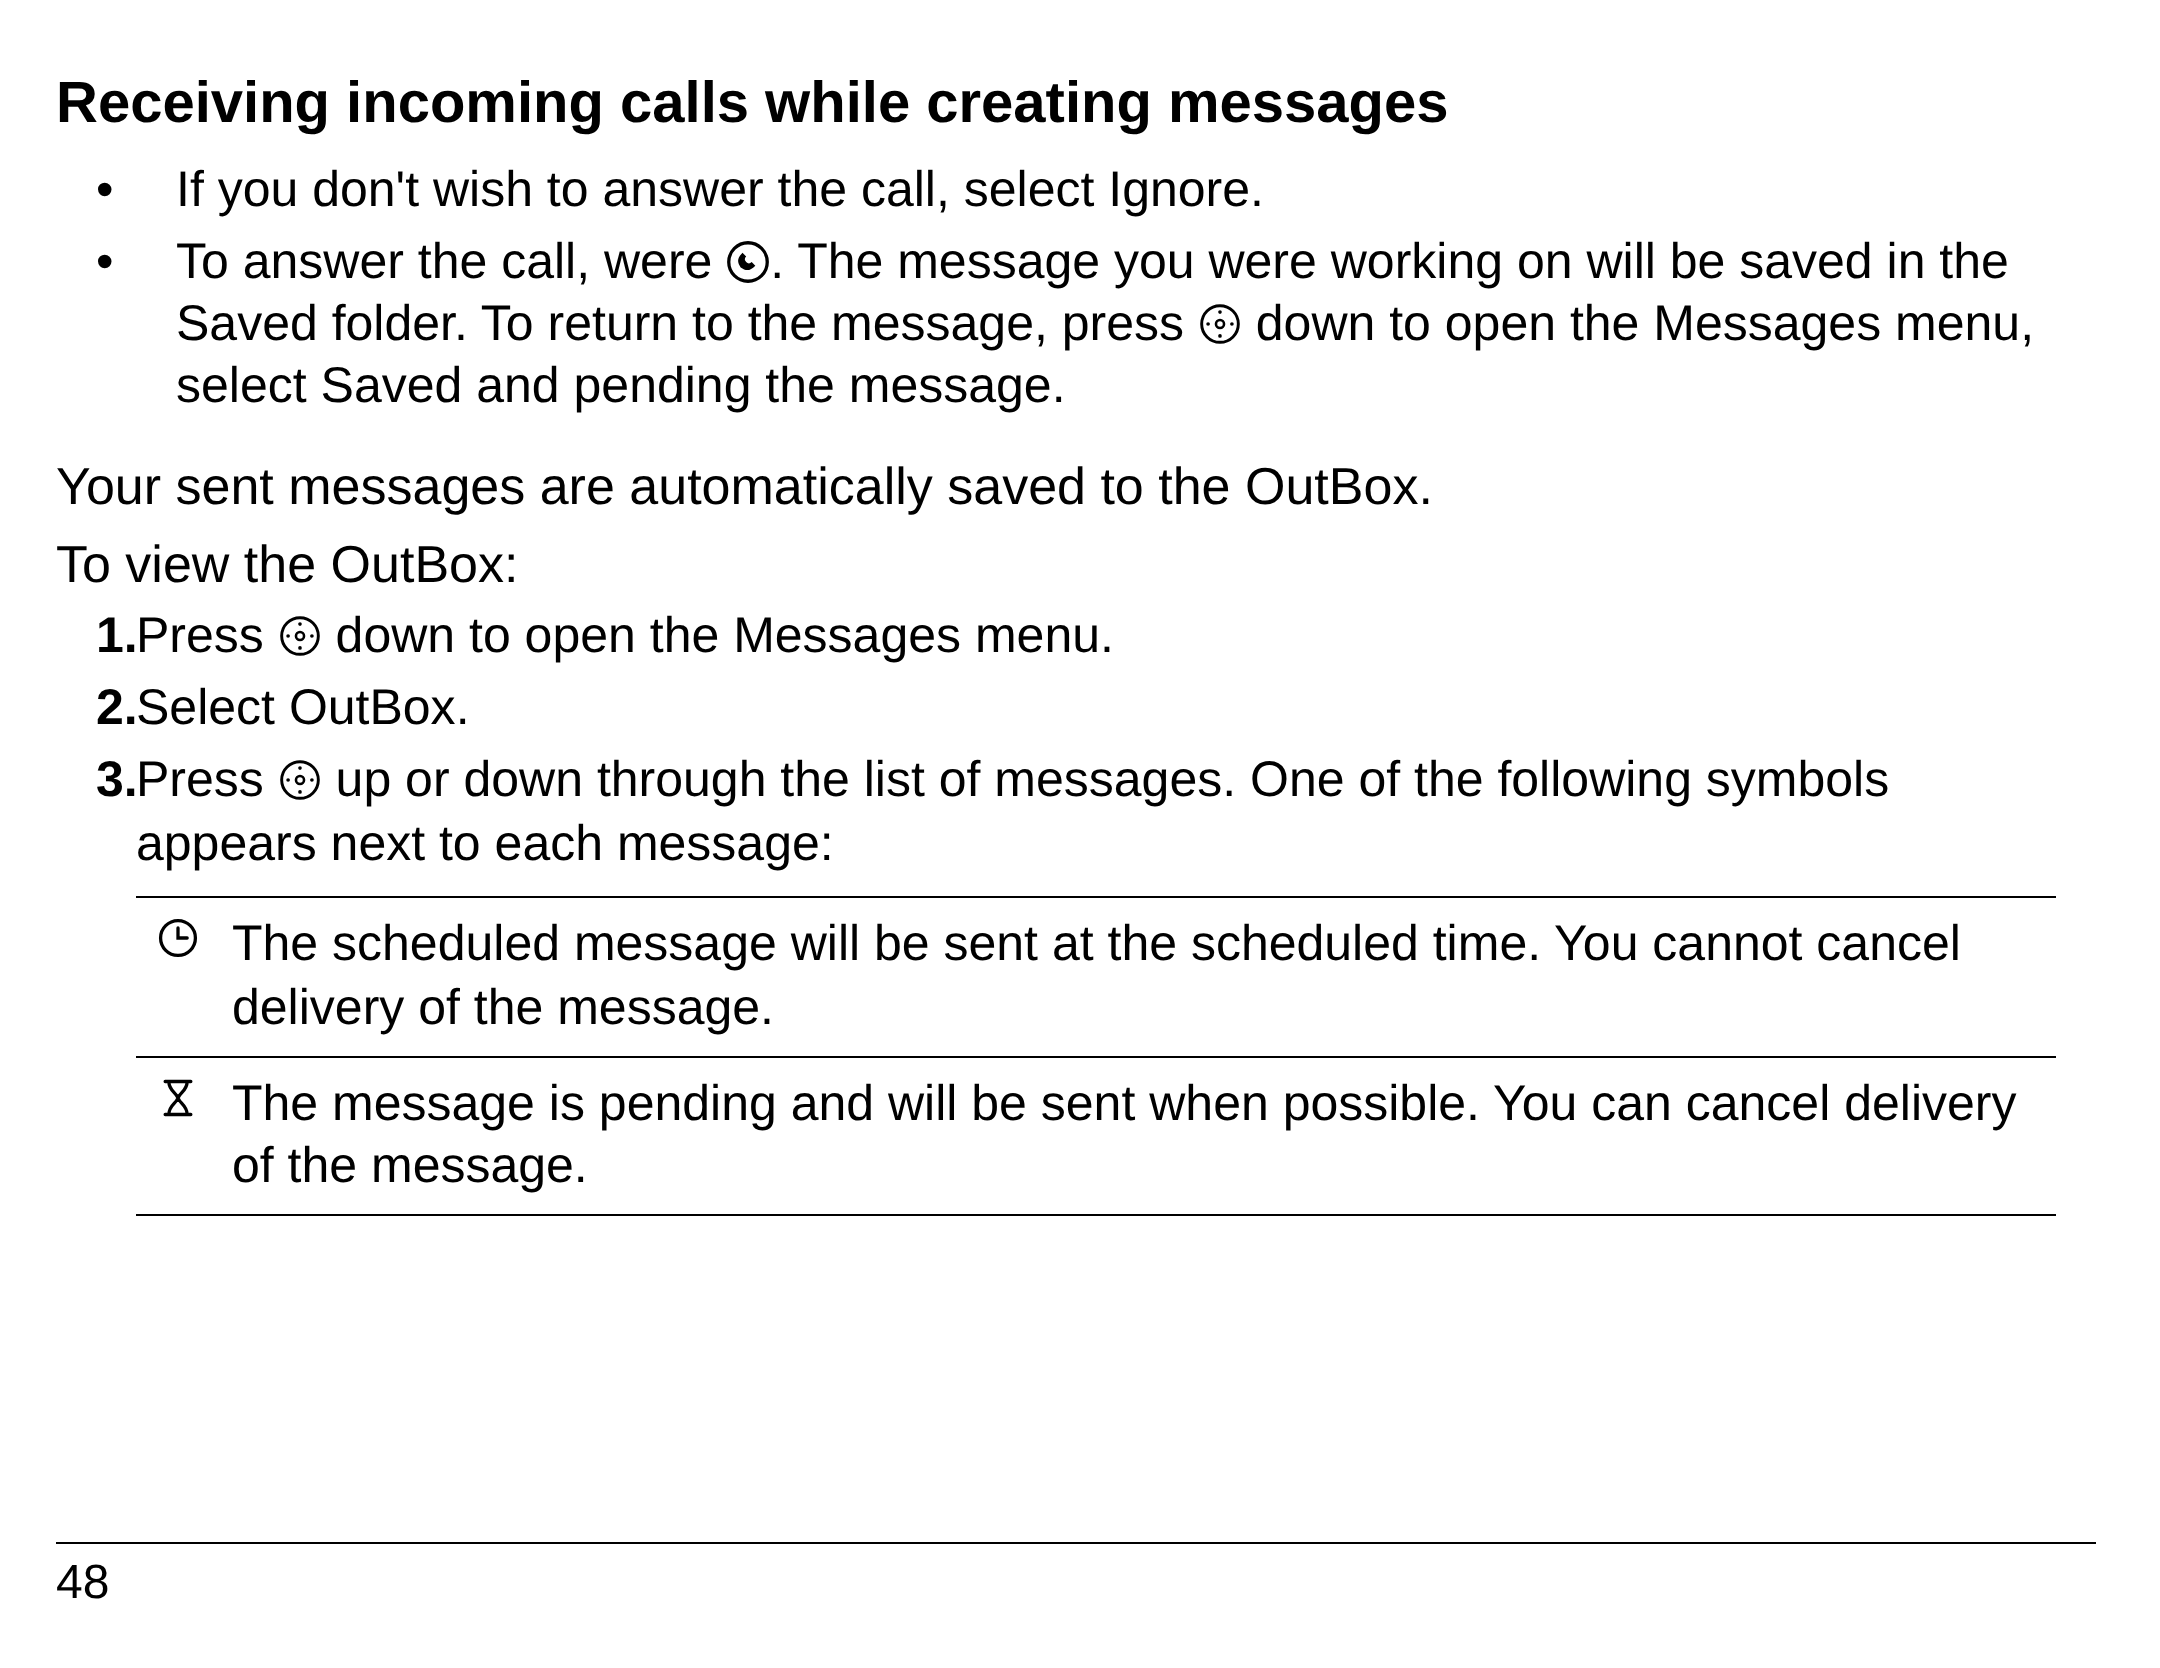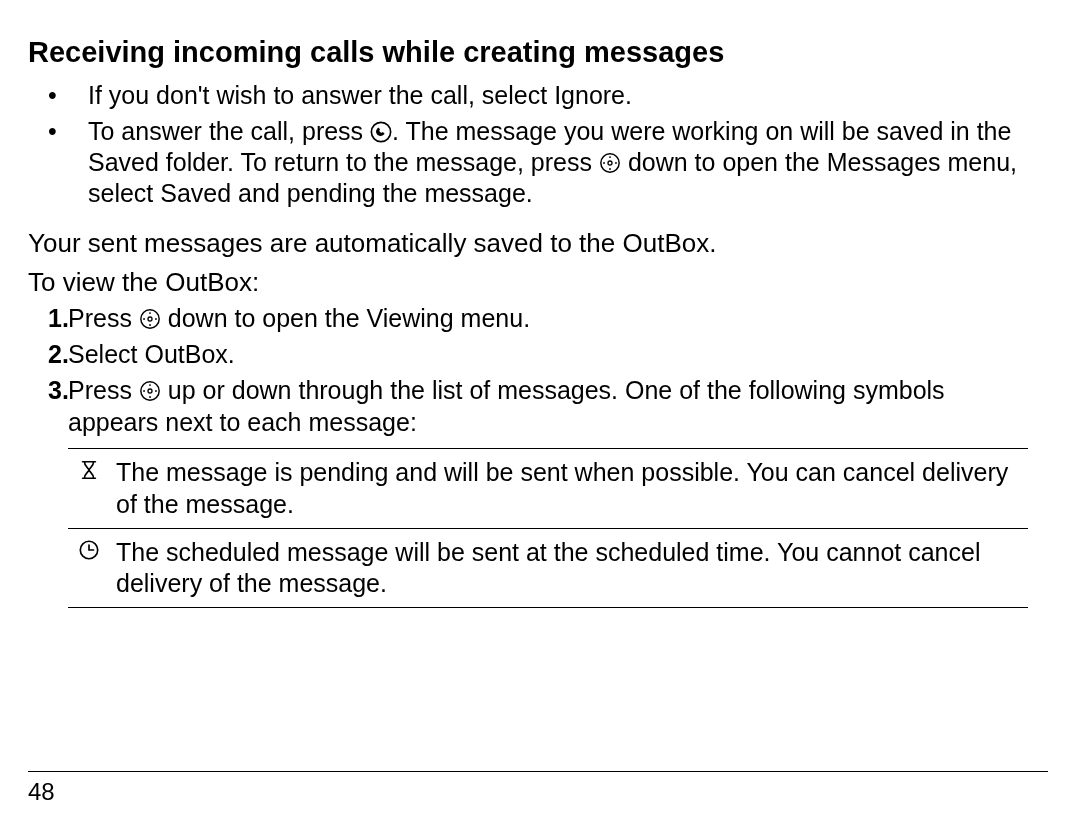--- a/index.html
+++ b/index.html
@@ -112,21 +112,21 @@
   <ul class="bullets">
     <li>
       <span class="dot">•</span>
       <span class="txt">
         <span>If you don't wish to answer the call, select </span><span class="bold">Ignore</span><span>.</span>
       </span>
     </li>
     <li>
       <span class="dot">•</span>
       <span class="txt">
-        <span>To answer the call, press </span><span class="icon"><svg viewBox="0 0 24 24">
+        <span>To answer the call, were </span><span class="icon"><svg viewBox="0 0 24 24">
               <circle cx="12" cy="12" r="10.5" fill="none" stroke="#000" stroke-width="1.8"></circle>
               <path d="M8 15c3 2 5 2 8-1l-2-2c-1 1-2 1-3 0s-1-2 0-3l-2-2c-3 3-3 5-1 8z" fill="#000"></path>
             </svg></span><span>. The message you were working on will be saved in the Saved folder. To return to the message, press </span><span class="icon"><svg viewBox="0 0 24 24">
               <circle cx="12" cy="12" r="10" fill="none" stroke="#000" stroke-width="1.6"></circle>
               <circle cx="12" cy="12" r="2.2" fill="none" stroke="#000" stroke-width="1.4"></circle>
               <circle cx="12" cy="5.5" r="1" fill="#000"></circle>
               <circle cx="12" cy="18.5" r="1" fill="#000"></circle>
               <circle cx="5.5" cy="12" r="1" fill="#000"></circle>
               <circle cx="18.5" cy="12" r="1" fill="#000"></circle>
             </svg></span><span> down to open the Messages menu, select </span><span class="bold">Saved</span><span> and pending the message.</span>
@@ -142,21 +142,21 @@
     <li>
       <span class="num">1.</span>
       <span class="txt">
         <span>Press </span><span class="icon"><svg viewBox="0 0 24 24">
               <circle cx="12" cy="12" r="10" fill="none" stroke="#000" stroke-width="1.6"></circle>
               <circle cx="12" cy="12" r="2.2" fill="none" stroke="#000" stroke-width="1.4"></circle>
               <circle cx="12" cy="5.5" r="1" fill="#000"></circle>
               <circle cx="12" cy="18.5" r="1" fill="#000"></circle>
               <circle cx="5.5" cy="12" r="1" fill="#000"></circle>
               <circle cx="18.5" cy="12" r="1" fill="#000"></circle>
-            </svg></span><span> down to open the Viewing menu.</span>
+            </svg></span><span> down to open the Messages menu.</span>
       </span>
     </li>
     <li>
       <span class="num">2.</span>
       <span class="txt">
         <span>Select </span><span class="bold">OutBox</span><span>.</span>
       </span>
     </li>
     <li>
       <span class="num">3.</span>
@@ -171,33 +171,33 @@
             </svg></span><span> up or down through the list of messages. One of the following symbols appears next to each message:</span>
       </span>
     </li>
   </ol>
 
   <table class="symtable">
     <tbody>
         <tr>
       <td class="symcell">
         <svg viewBox="0 0 24 24" width="22" height="22">
-              <path d="M5 3h14M5 21h14M7 3c0 5 4 6 5 9-1 3-5 4-5 9M17 3c0 5-4 6-5 9 1 3 5 4 5 9" fill="none" stroke="#000" stroke-width="1.8" stroke-linecap="round"></path>
-            </svg>
-      </td>
-      <td>The message is pending and will be sent when possible. You can cancel delivery of the message.</td>
-    </tr>
-    <tr>
-      <td class="symcell">
-        <svg viewBox="0 0 24 24" width="22" height="22">
               <circle cx="12" cy="12" r="9.5" fill="none" stroke="#000" stroke-width="1.8"></circle>
               <path d="M12 6.5V12h5" fill="none" stroke="#000" stroke-width="1.8" stroke-linecap="round"></path>
             </svg>
       </td>
       <td>The scheduled message will be sent at the scheduled time. You cannot cancel delivery of the message.</td>
     </tr>
+    <tr>
+      <td class="symcell">
+        <svg viewBox="0 0 24 24" width="22" height="22">
+              <path d="M5 3h14M5 21h14M7 3c0 5 4 6 5 9-1 3-5 4-5 9M17 3c0 5-4 6-5 9 1 3 5 4 5 9" fill="none" stroke="#000" stroke-width="1.8" stroke-linecap="round"></path>
+            </svg>
+      </td>
+      <td>The message is pending and will be sent when possible. You can cancel delivery of the message.</td>
+    </tr>
   </tbody>
     </table>
 </div>
 
 <div class="footer">
   <span>48</span>
 </div>
 
 </body></html>

